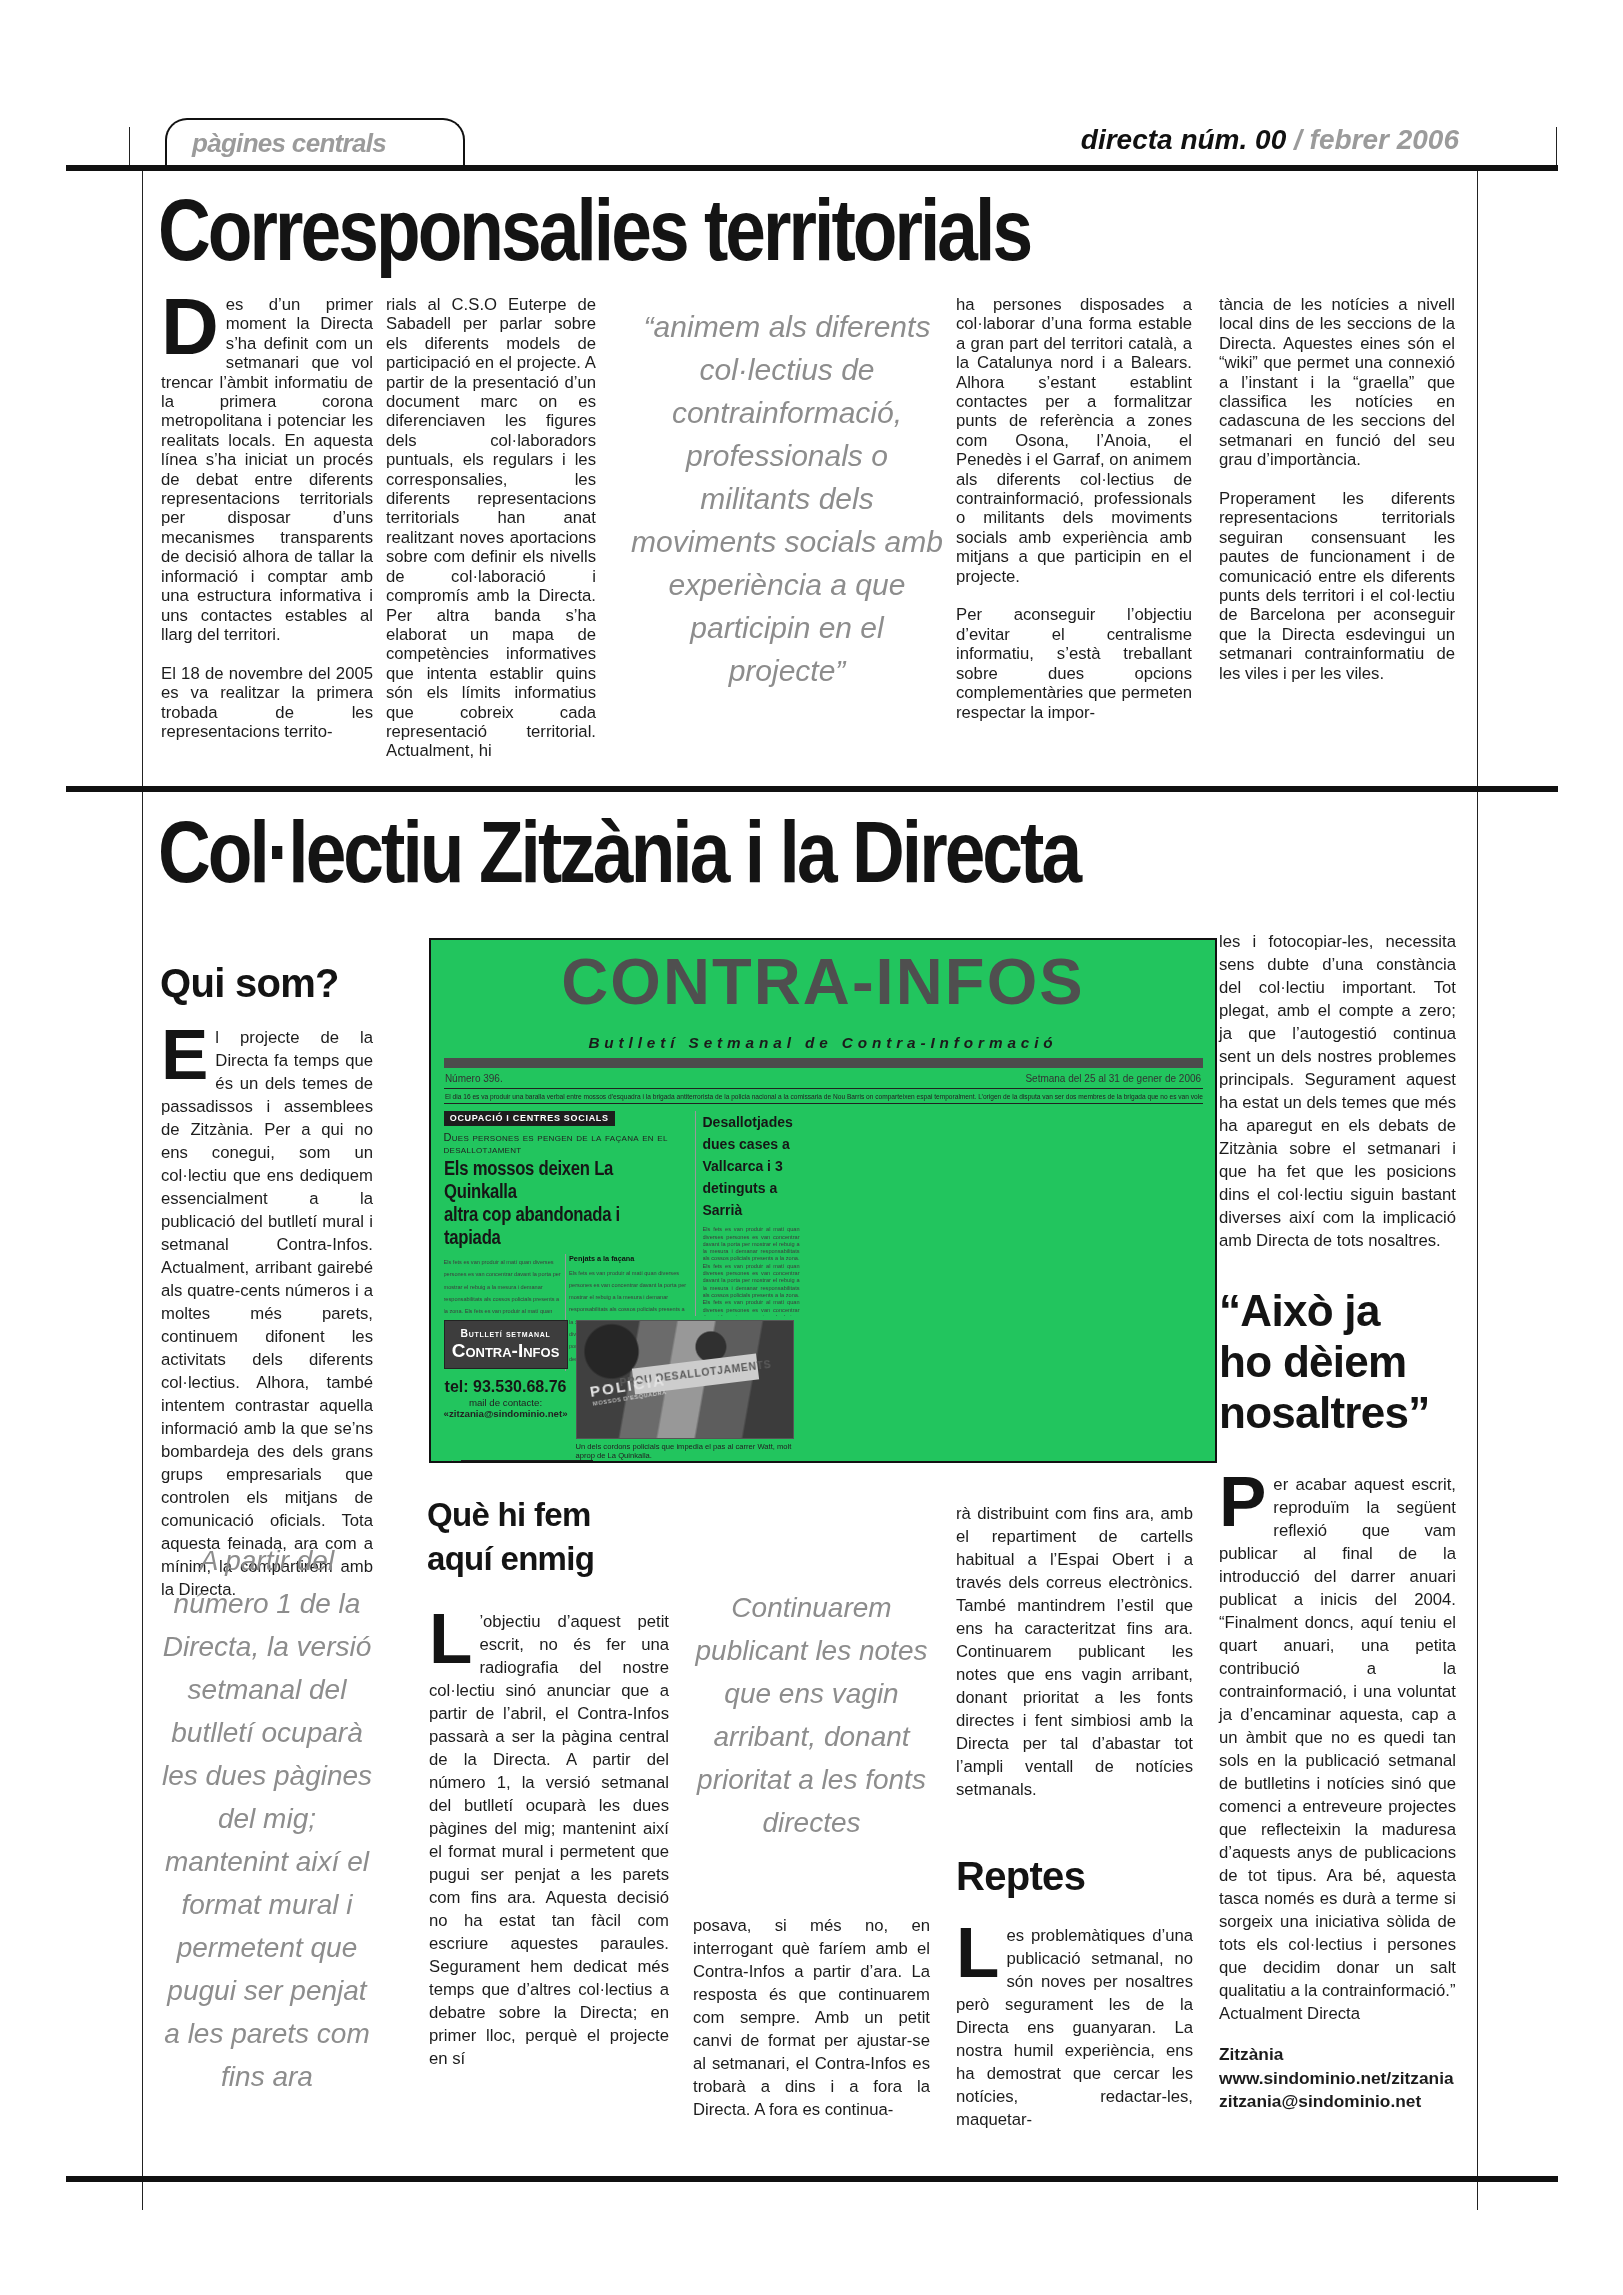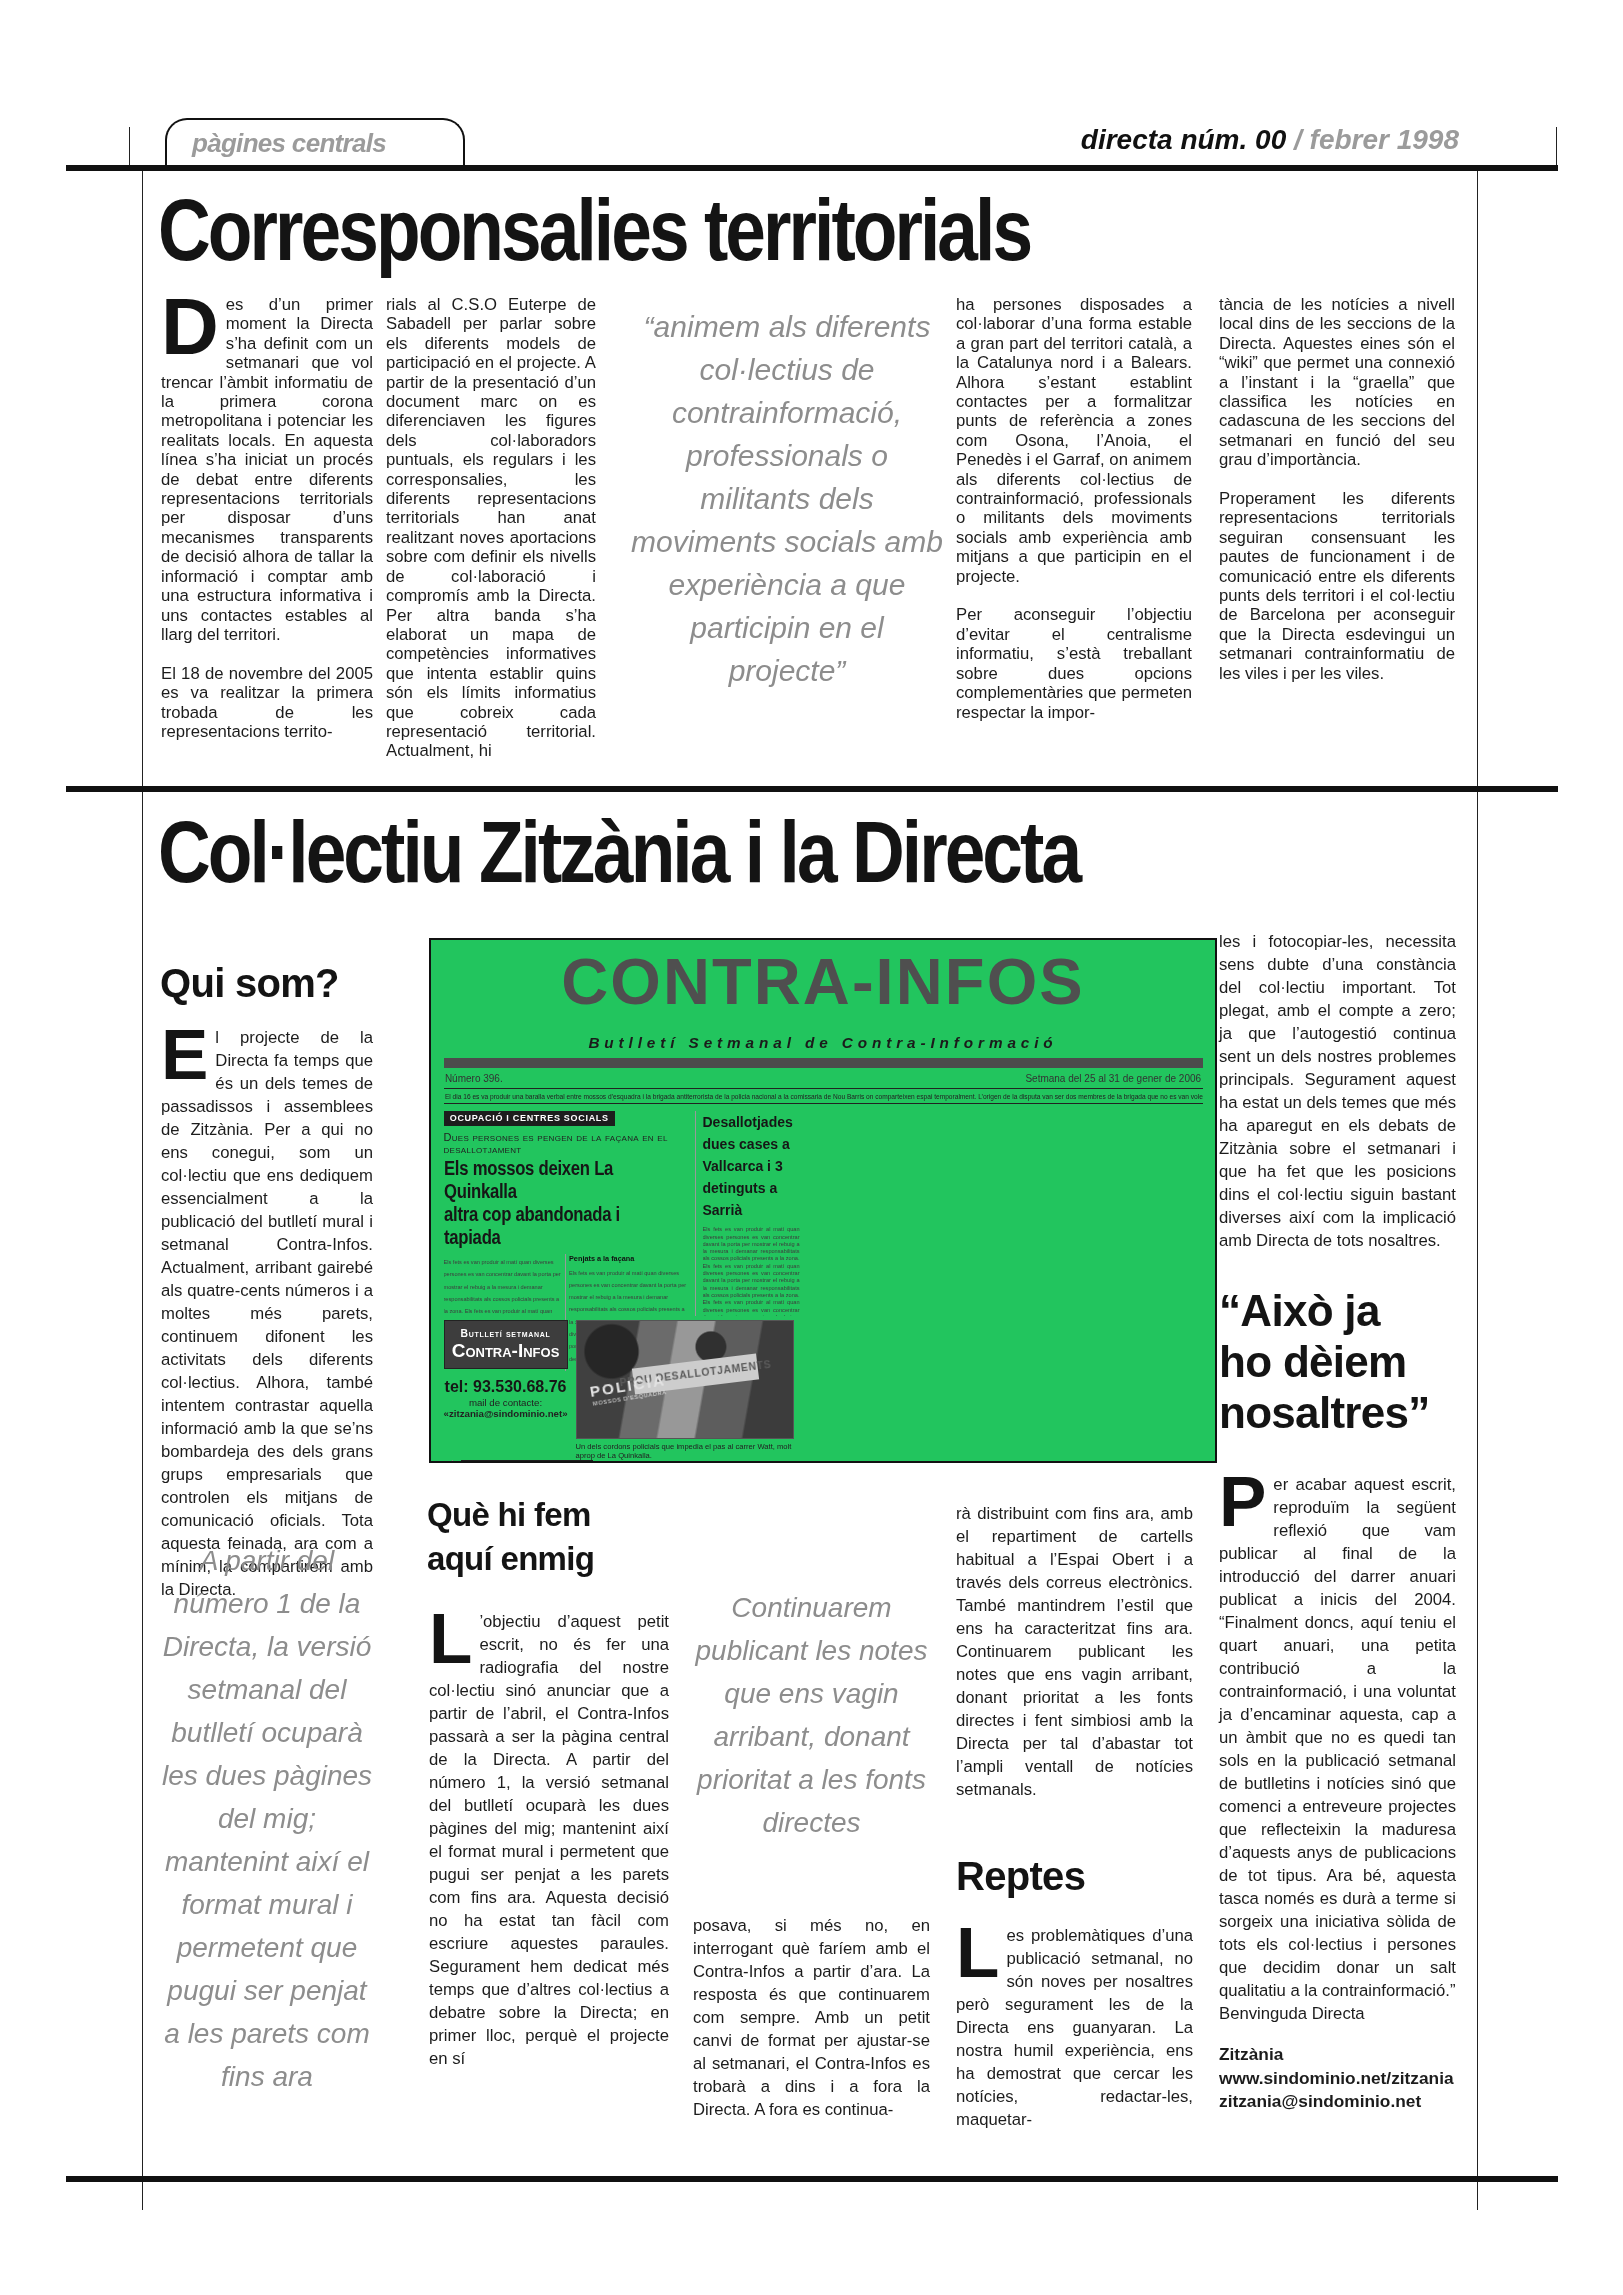--- a/index.html
+++ b/index.html
@@ -99,21 +99,21 @@
 <body>
 
 <div class="page">
 
   <div class="vrule" style="left:129px;top:127px;height:39px;"></div>
   <div class="vrule" style="left:1556px;top:127px;height:39px;"></div>
   <div class="tab">
     <span>pàgines centrals</span>
   </div>
   <div class="issue">
-    <span class="black">directa núm. 00</span><span class="gray"> / febrer 1998</span>
+    <span class="black">directa núm. 00</span><span class="gray"> / febrer 2006</span>
   </div>
   <div class="hrule" style="left:66px;top:165px;width:1492px;height:6.2px;"></div>
   <div class="vrule" style="left:142px;top:171px;height:2039px;"></div>
   <div class="vrule" style="left:1477px;top:171px;height:2039px;"></div>
 
   <div class="bigtitle" style="left:158px;top:186px;">Corresponsalies territorials</div>
 
   <div class="col a1" style="left:161px;top:295px;width:212px;">
     <p><span class="dropcap dc-big">D</span><span>es d’un primer moment la Directa s’ha definit com un setmanari que vol trencar l’àmbit informatiu de la primera corona metropolitana i potenciar les realitats locals. En aquesta línea s’ha iniciat un procés de debat entre diferents representacions territorials per disposar d’uns mecanismes transparents de decisió alhora de tallar la informació i comptar amb una estructura informativa i uns contactes estables al llarg del territori.</span></p>
     <p>El 18 de novembre del 2005 es va realitzar la primera trobada de les representacions territo-</p>
@@ -224,21 +224,21 @@
       </div>
     </div>
   </div>
 
   <div class="col a2 right-body" style="left:1219px;top:930px;width:237px;">les i fotocopiar-les, necessita sens dubte d’una constància del col·lectiu important. Tot plegat, amb el compte a zero; ja que l’autogestió continua sent un dels nostres problemes principals. Segurament aquest ha estat un dels temes que més ha aparegut en els debats de Zitzània sobre el setmanari i que ha fet que les posicions dins el col·lectiu siguin bastant diverses així com la implicació amb Directa de tots nosaltres.</div>
   <div class="h2section preline" style="left:1219px;top:1285px;font-size:44px;line-height:51px;">“Això ja
 ho dèiem
 nosaltres”</div>
   <div class="col a2" style="left:1219px;top:1473px;width:237px;">
     <p style="margin-bottom:0;"><span class="dropcap dc-med">P</span><span>er acabar aquest escrit, reproduïm la següent reflexió que vam publicar al final de la introducció del darrer anuari publicat a inicis del 2004. “Finalment doncs, aquí teniu el quart anuari, una petita contribució a la contrainformació, i una voluntat ja d’encaminar aquesta, cap a un àmbit que no es quedi tan sols en la publicació setmanal de butlletins i notícies sinó que comenci a entreveure projectes que reflecteixin la maduresa d’aquests anys de publicacions de tot tipus. Ara bé, aquesta tasca només es durà a terme si sorgeix una iniciativa sòlida de tots els col·lectius i persones que decidim donar un salt qualitatiu a la contrainformació.”</span></p>
-    <p class="benvinguda" style="margin:0;">Benvinguda Directa</p>
+    <p class="benvinguda" style="margin:0;">Actualment Directa</p>
     <div class="sigblock">
       <div>Zitzània</div>
       <div>www.sindominio.net/zitzania</div>
       <div>zitzania@sindominio.net</div>
     </div>
   </div>
 
   <div class="h2section preline" style="left:427px;top:1493px;font-size:33px;line-height:44px;">Què hi fem
 aquí enmig</div>
   <div class="col a2" style="left:429px;top:1610px;width:240px;">

